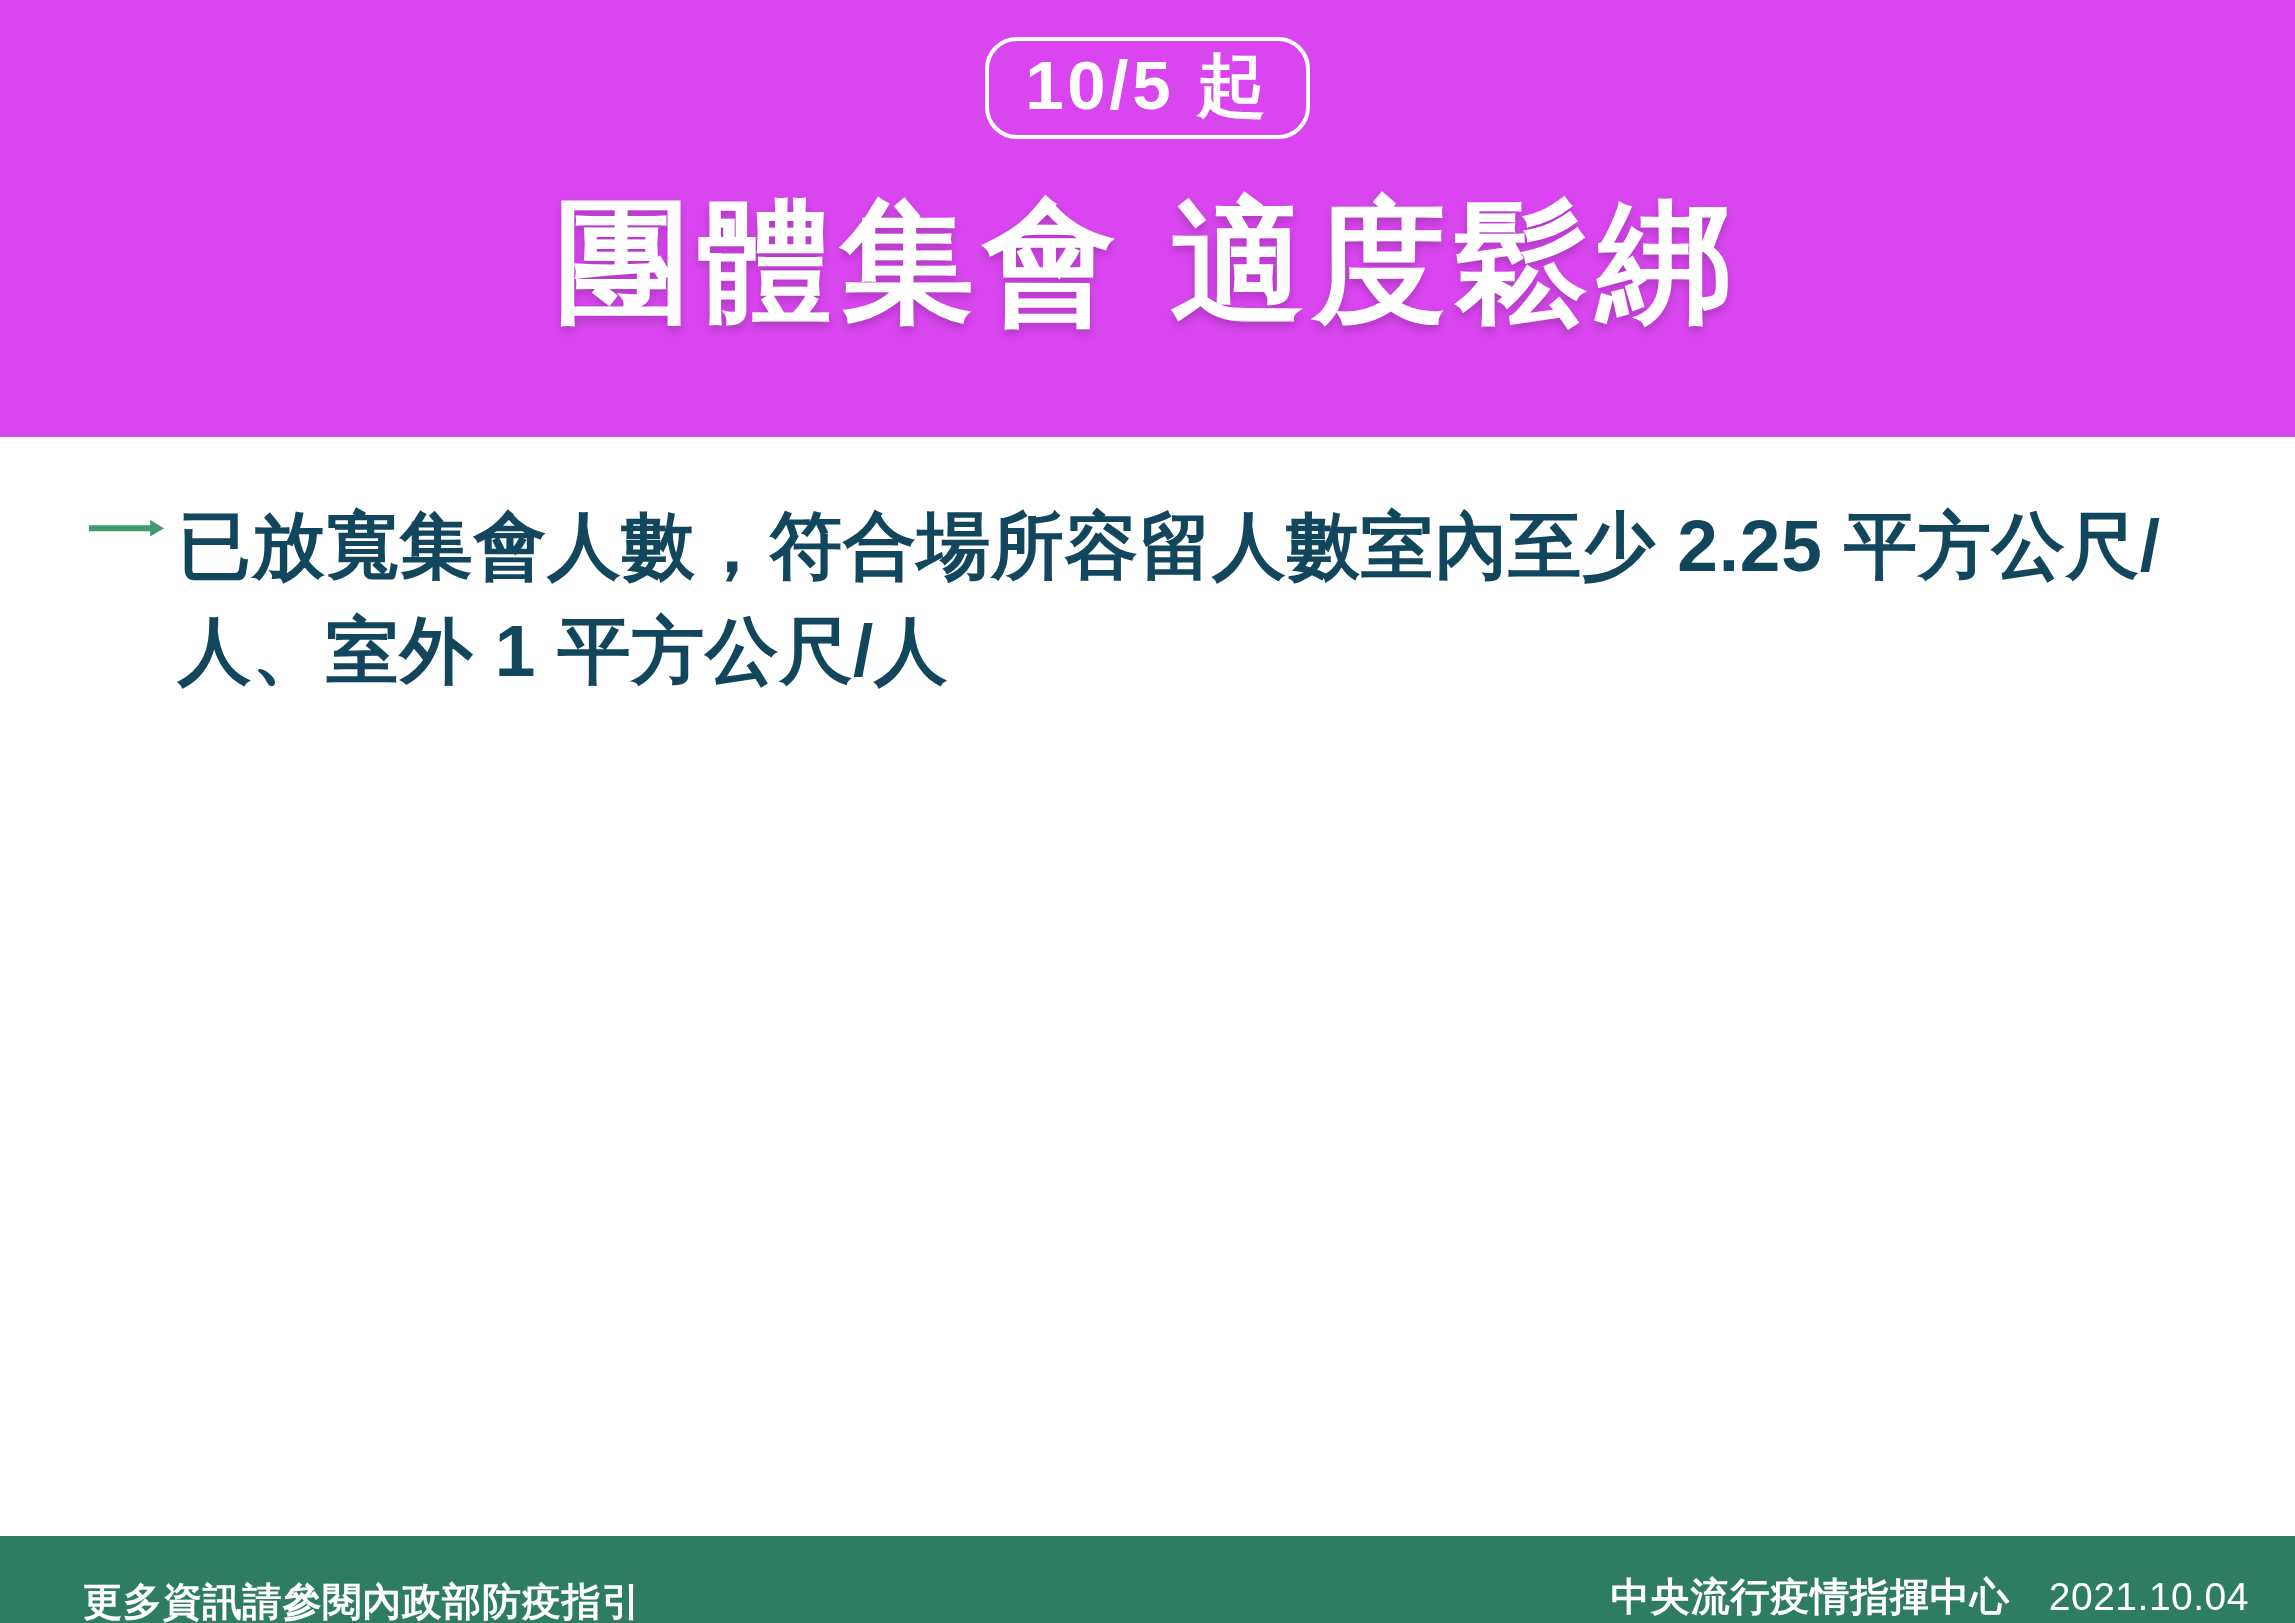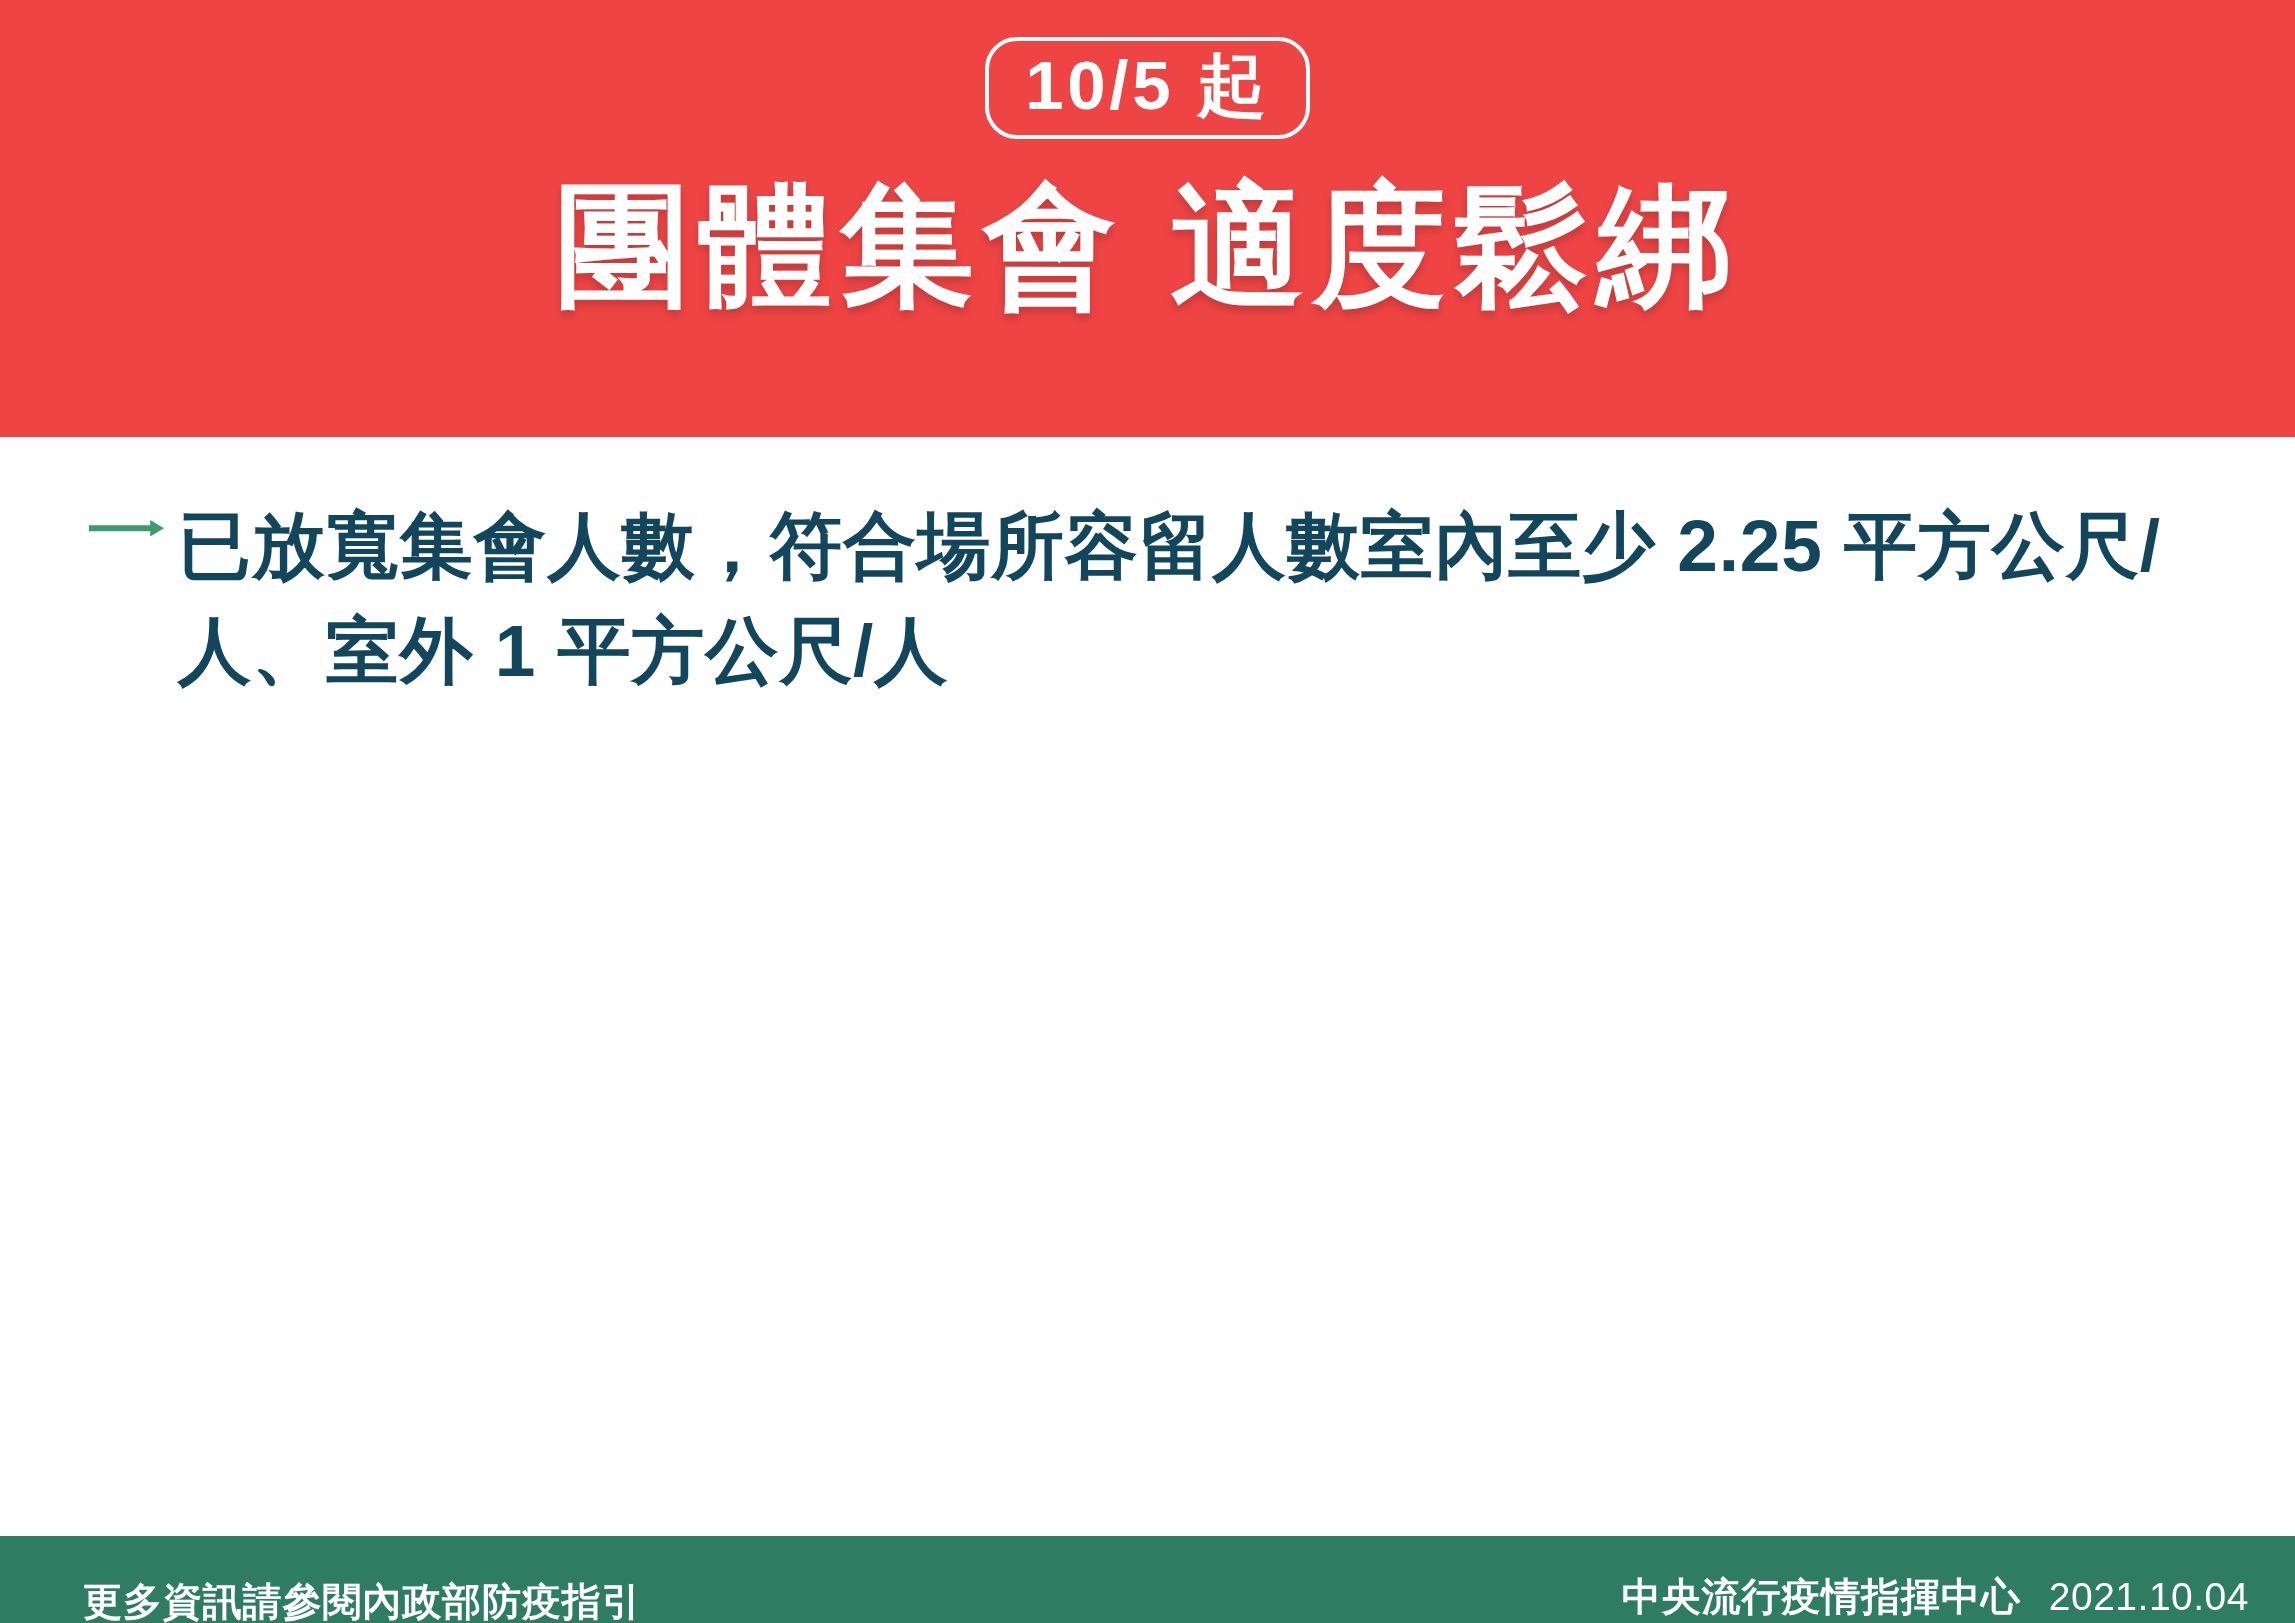--- a/index.html
+++ b/index.html
@@ -21,27 +21,28 @@
     background: #ffffff;
     display: flex;
     flex-direction: column;
   }
 
   
   .header {
     position: relative;
     width: 100%;
     height: 437px;
-    background: #ef4444;
+    background: #d946ef;
     box-sizing: border-box;
     display: flex;
     flex-direction: column;
     align-items: center;
     justify-content: flex-start;
     padding-top: 37px;
+    gap: 16px;
   }
 
   .date-badge {
     border: 4.2px solid #ffffff;
     border-radius: 32px;
     color: #ffffff;
     font-size: 69px;
     font-weight: bold;
     letter-spacing: 3.7px;
     padding: 10.2px 36px 15px 36px;
@@ -120,21 +121,21 @@
     font-size: 39px;
     font-weight: bold;
     letter-spacing: 0.9px;
     white-space: nowrap;
     margin-top: 44px;
   }
 
   .footer-right {
     display: flex;
     align-items: baseline;
-    gap: 28px;
+    gap: 39px;
     white-space: nowrap;
   }
 
   .footer-org {
     color: #ffffff;
     font-size: 39px;
     font-weight: bold;
     letter-spacing: 0.9px;
   }
 

